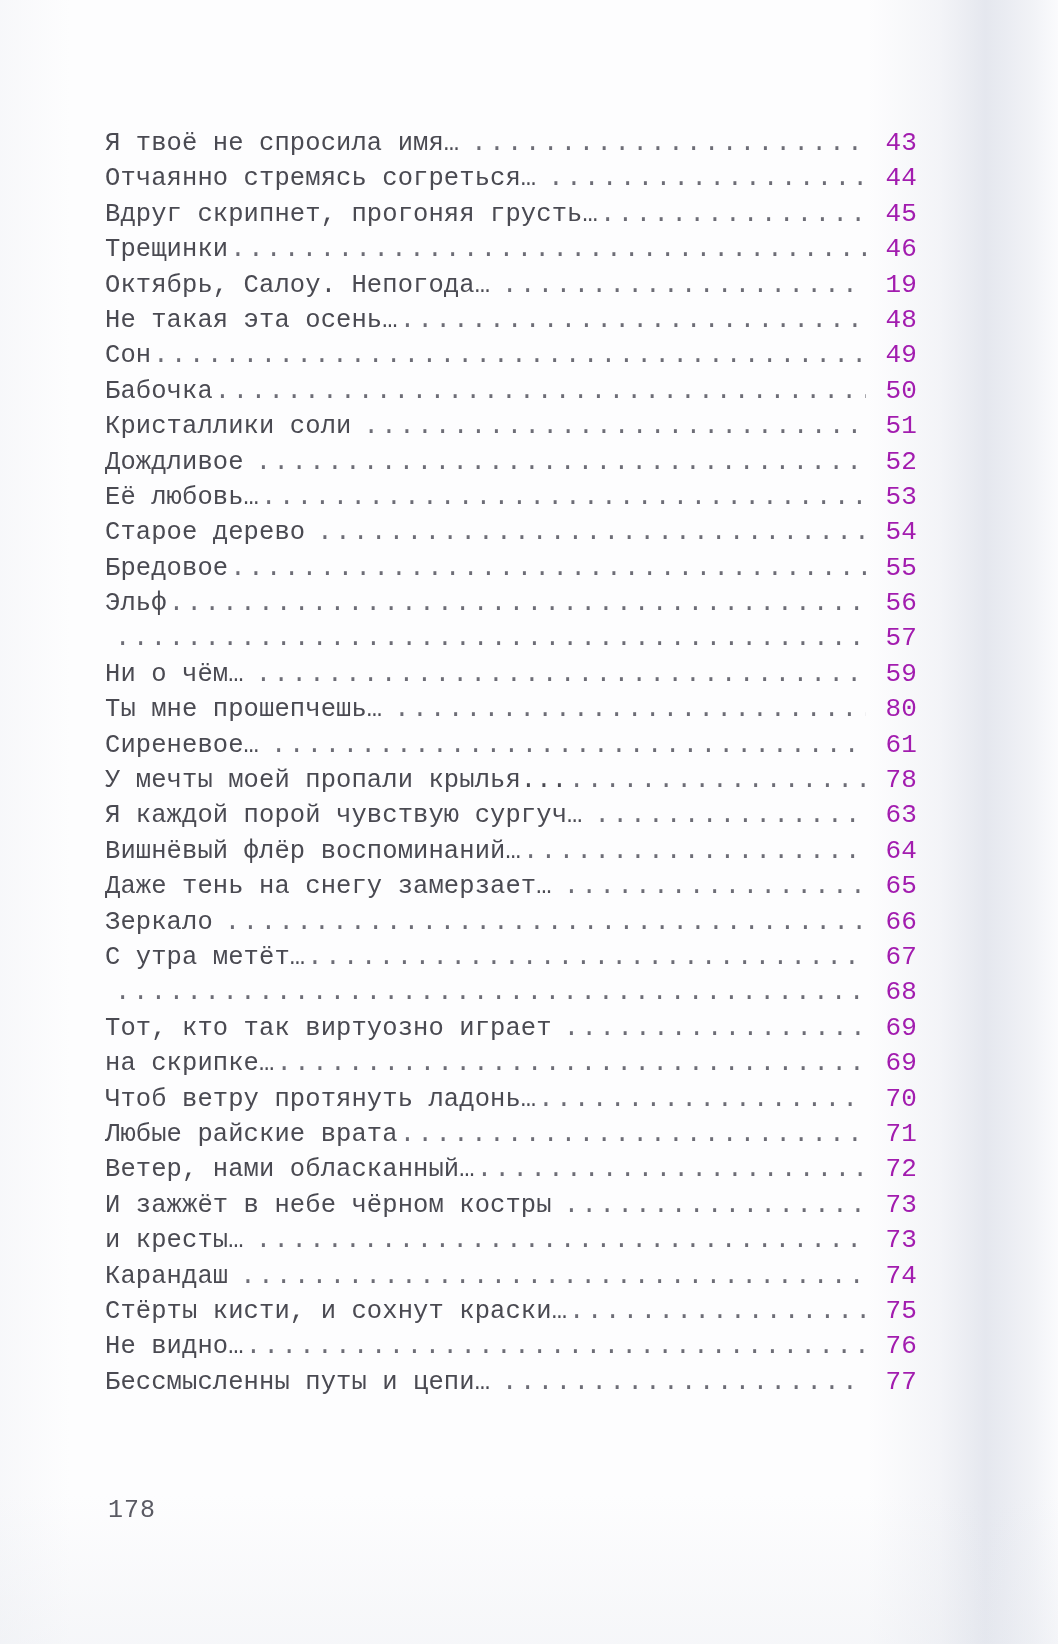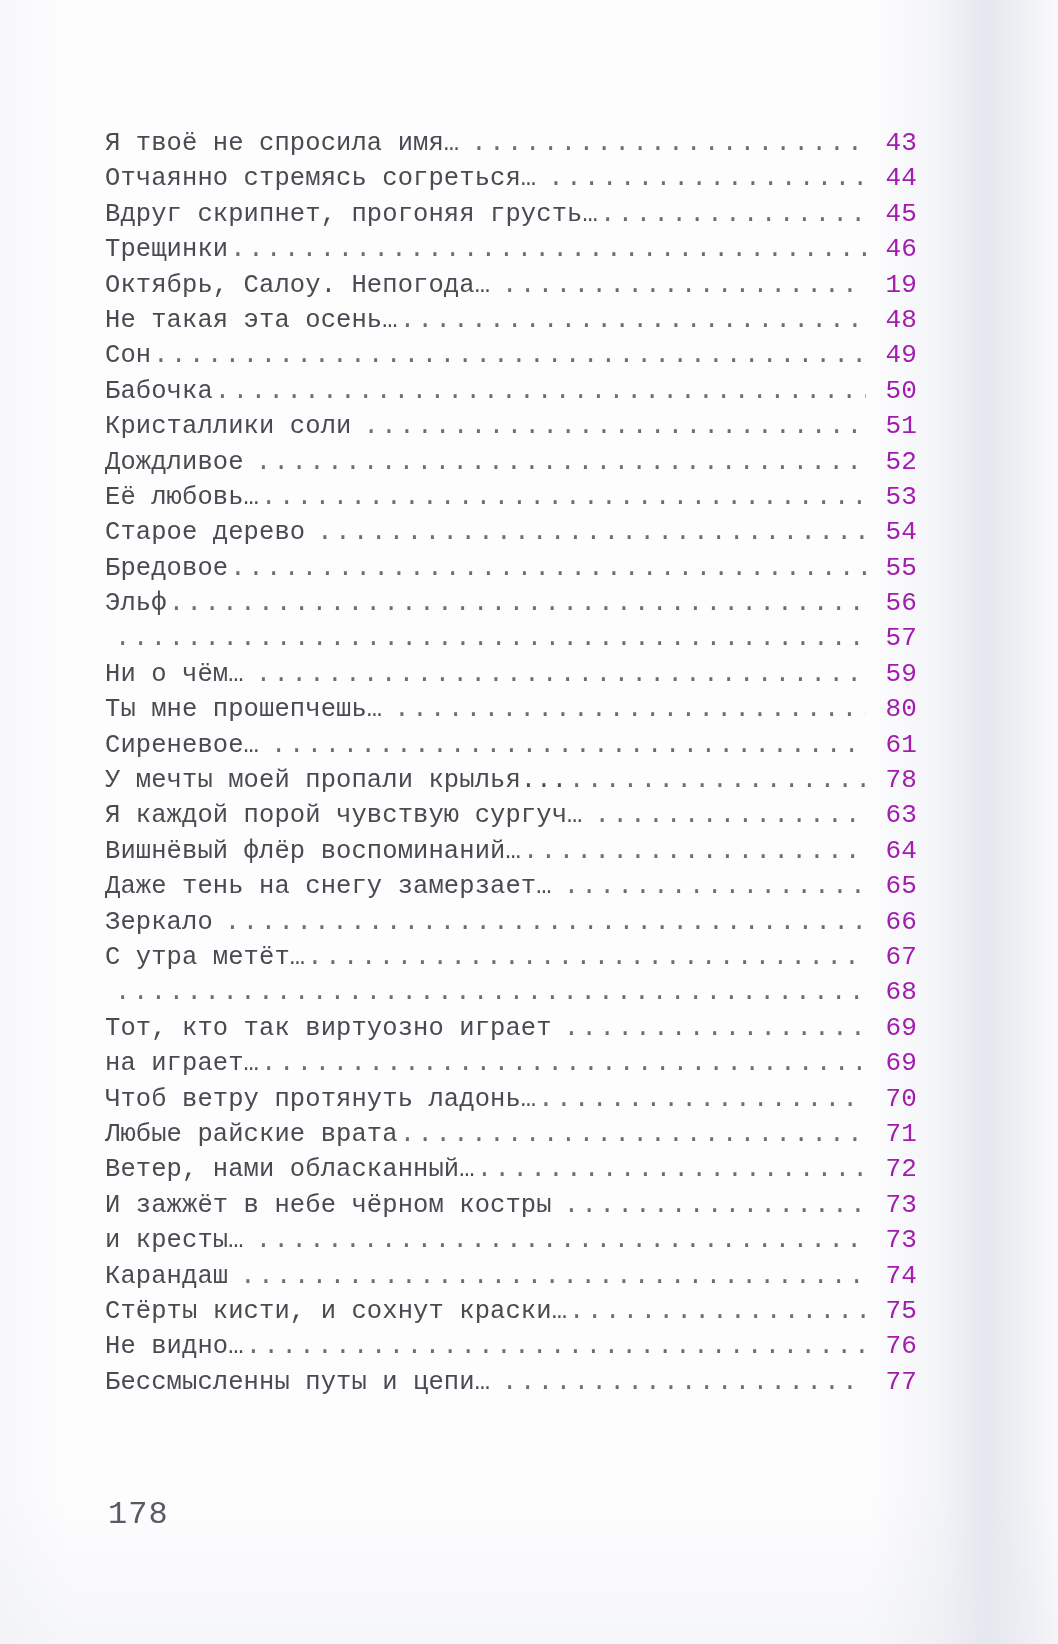--- a/index.html
+++ b/index.html
@@ -100,21 +100,21 @@
     width: 48px;
     text-align: right;
     font-size: 26px;
     color: #a21caf;
   }
 
   .folio {
     position: absolute;
     left: 108px;
     top: 1496px;
-    font-size: 32px;
+    font-size: 25px;
     color: #5a5a63;
     letter-spacing: 1px;
   }
 </style>
 </head>
 <body>
 
 <div class="page">
 
   <div class="page-shade-left"></div>
@@ -244,21 +244,21 @@
       <div class="toc-entry gap">
         <span class="entry-leader"></span>
         <span class="entry-page">68</span>
       </div>
       <div class="toc-entry gap">
         <span class="entry-title">Тот, кто так виртуозно играет</span>
         <span class="entry-leader"></span>
         <span class="entry-page">69</span>
       </div>
       <div class="toc-entry nogap">
-        <span class="entry-title">на играет…</span>
+        <span class="entry-title">на скрипке…</span>
         <span class="entry-leader"></span>
         <span class="entry-page">69</span>
       </div>
       <div class="toc-entry nogap">
         <span class="entry-title">Чтоб ветру протянуть ладонь…</span>
         <span class="entry-leader"></span>
         <span class="entry-page">70</span>
       </div>
       <div class="toc-entry nogap">
         <span class="entry-title">Любые райские врата</span>

